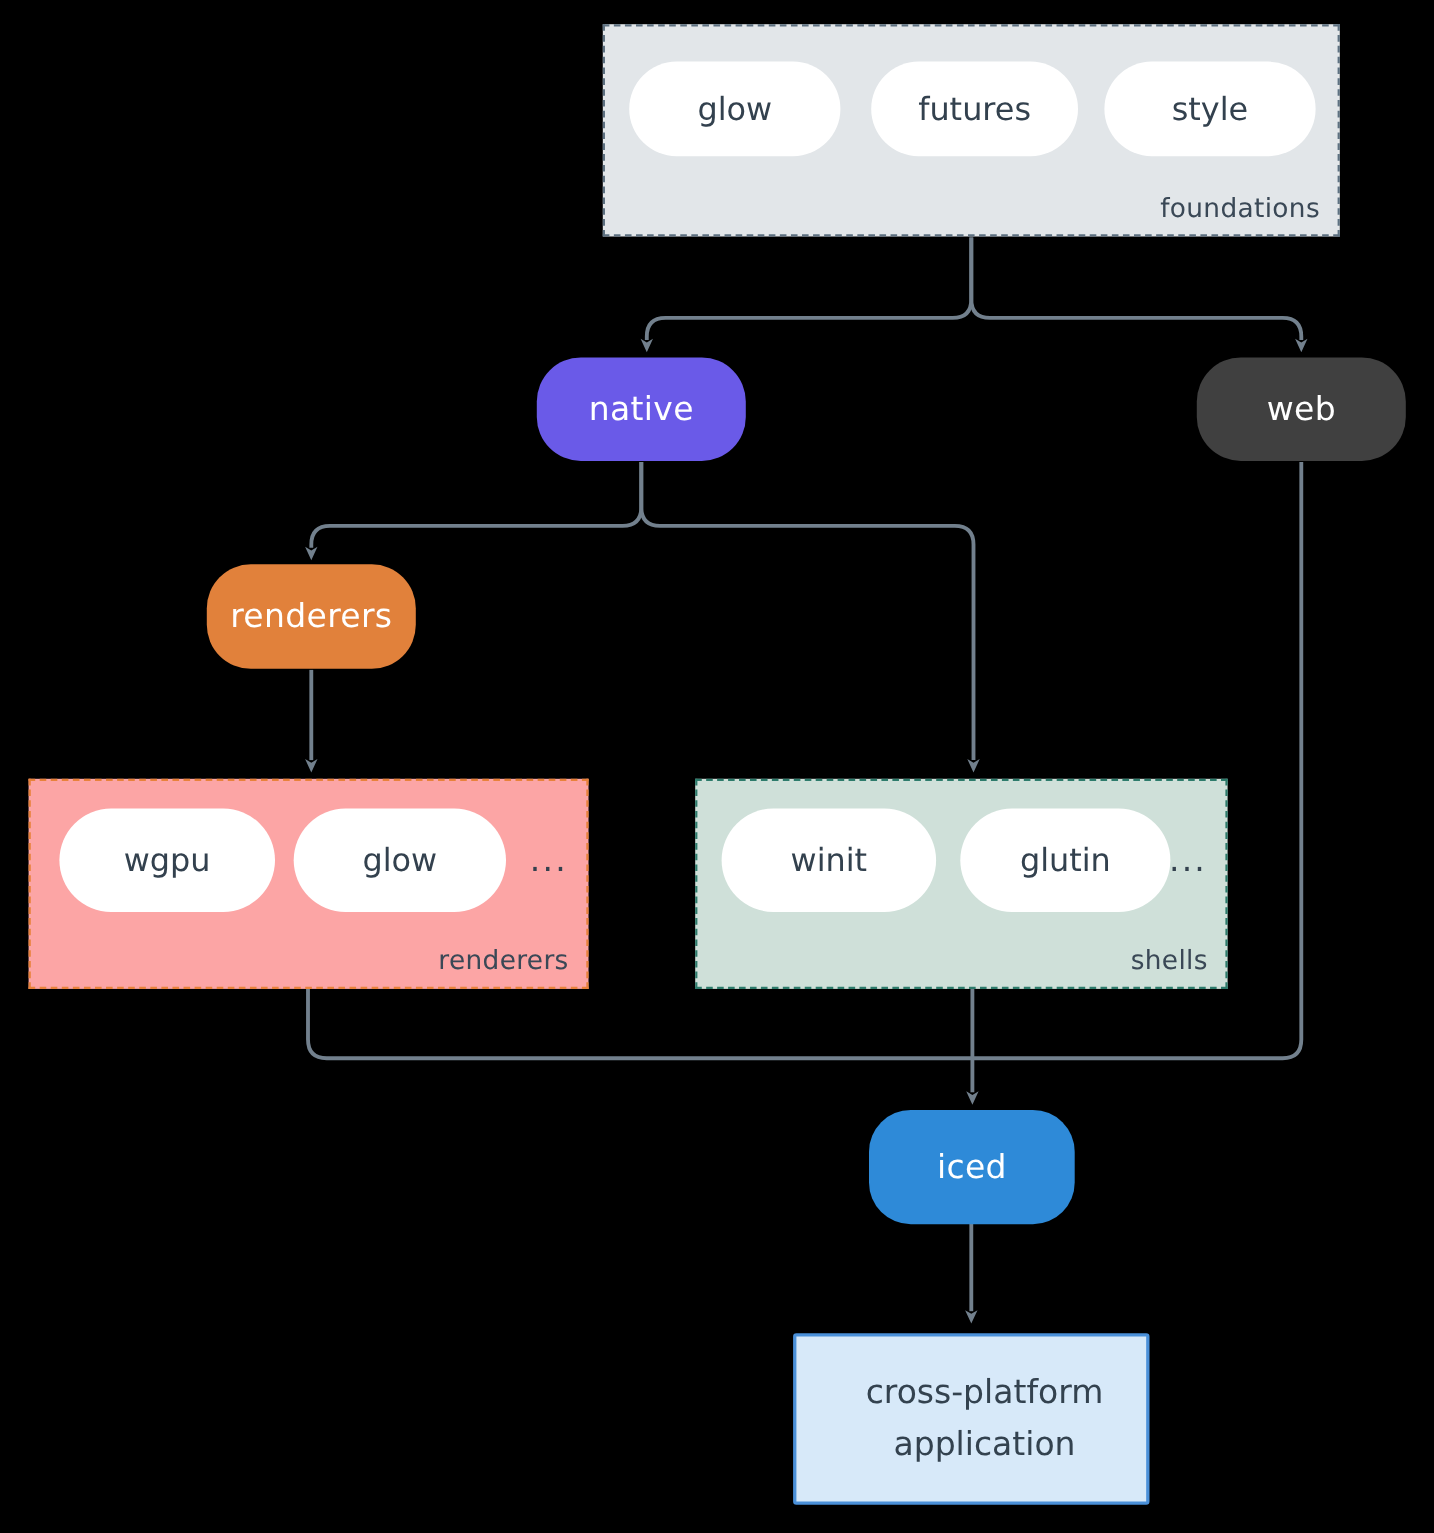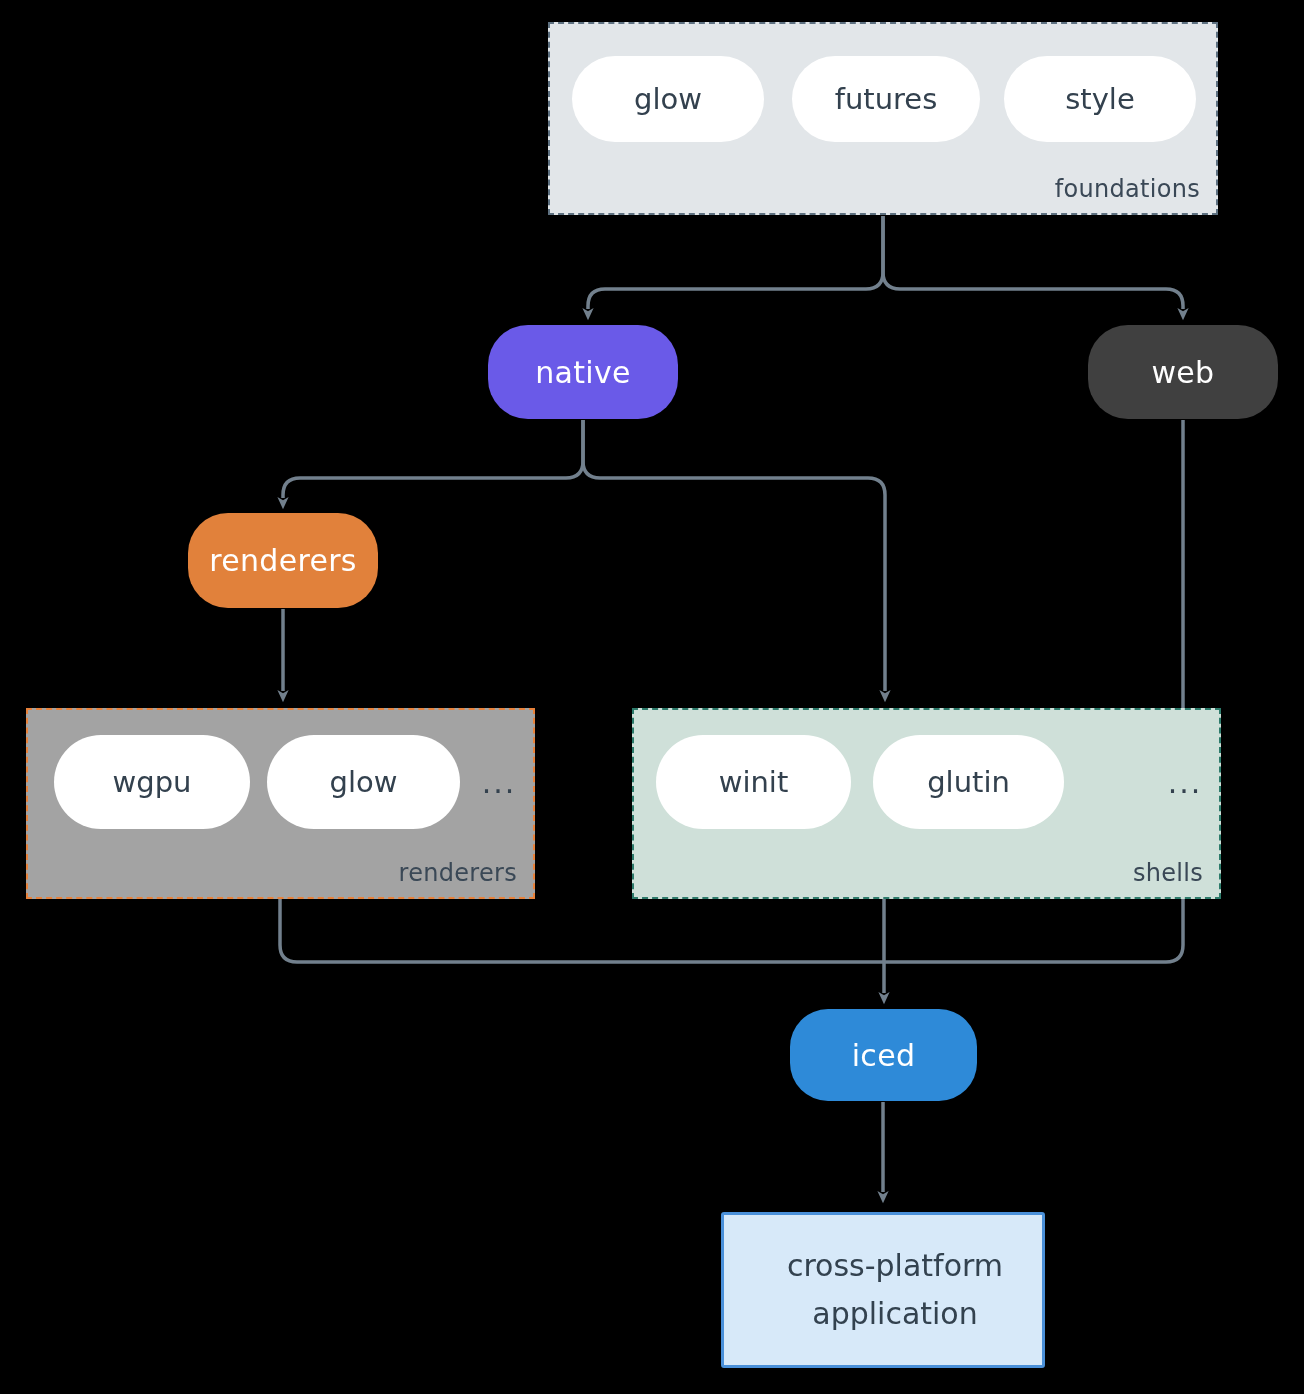--- a/index.html
+++ b/index.html
@@ -4,22 +4,22 @@
 <style>
   html,body{margin:0;padding:0;background:#000;}
   .canvas{
     position:relative;width:1304px;height:1394px;background:#000;overflow:hidden;
     font-family:"DejaVu Sans","Liberation Sans",sans-serif;
   }
   svg.arrows{position:absolute;left:0;top:0;width:1304px;height:1394px;overflow:visible;}
 
   .group{position:absolute;border:2px dashed;box-sizing:border-box;}
   .group-foundations{left:548px;top:22px;width:670px;height:193px;background:#e2e6e9;border-color:#5e7181;}
-  .group-renderers{left:26px;top:708px;width:509px;height:191px;background:#a3a3a3;border-color:#e8823b;}
-  .group-shells{left:632px;top:708px;width:589px;height:191px;background:#cfe0d9;border-color:#2d7b6b;}
+  .group-renderers{left:26px;top:708px;width:509px;height:191px;background:#fca5a5;border-color:#e8823b;}
+  .group-shells{left:632px;top:708px;width:484px;height:191px;background:#cfe0d9;border-color:#2d7b6b;}
   .group-label{
     position:absolute;right:16px;bottom:10px;font-size:24px;color:#3a4856;letter-spacing:.3px;
   }
 
   .pill{
     position:absolute;display:flex;align-items:center;justify-content:center;
     box-sizing:border-box;white-space:nowrap;
   }
   .pill-white{background:#fff;color:#33414e;font-size:29px;border-radius:47px;}
   .pw-core{left:22px;top:32px;width:192px;height:86px;border-radius:43px;}
@@ -32,21 +32,21 @@
   .ellipsis{
     position:absolute;right:10px;top:25px;height:94px;width:48px;
     display:flex;align-items:center;justify-content:center;
     color:#33414e;font-size:30px;letter-spacing:2px;
   }
 
   .node{color:#fff;font-size:30px;letter-spacing:.3px;}
   .node-native{left:488px;top:325px;width:190px;height:94px;background:#6a5ae8;border-radius:40px;}
   .node-web{left:1088px;top:325px;width:190px;height:94px;background:#404040;border-radius:40px;}
   .node-graphics{left:188px;top:513px;width:190px;height:95px;background:#e1813b;border-radius:40px;}
-  .node-iced{left:790px;top:1009px;width:187px;height:92px;background:#2e8ad8;border-radius:38px;}
+  .node-iced{left:790px;top:1009px;width:187px;height:104px;background:#2e8ad8;border-radius:38px;}
 
   .app-box{
     position:absolute;left:721px;top:1212px;width:324px;height:156px;box-sizing:border-box;
     background:#d7e9f9;border:3px solid #4a90d9;border-radius:3px;
     display:flex;flex-direction:column;align-items:center;justify-content:center;
     color:#33424f;font-size:30px;line-height:1.6;padding-left:24px;
   }
 </style>
 </head>
 <body>

